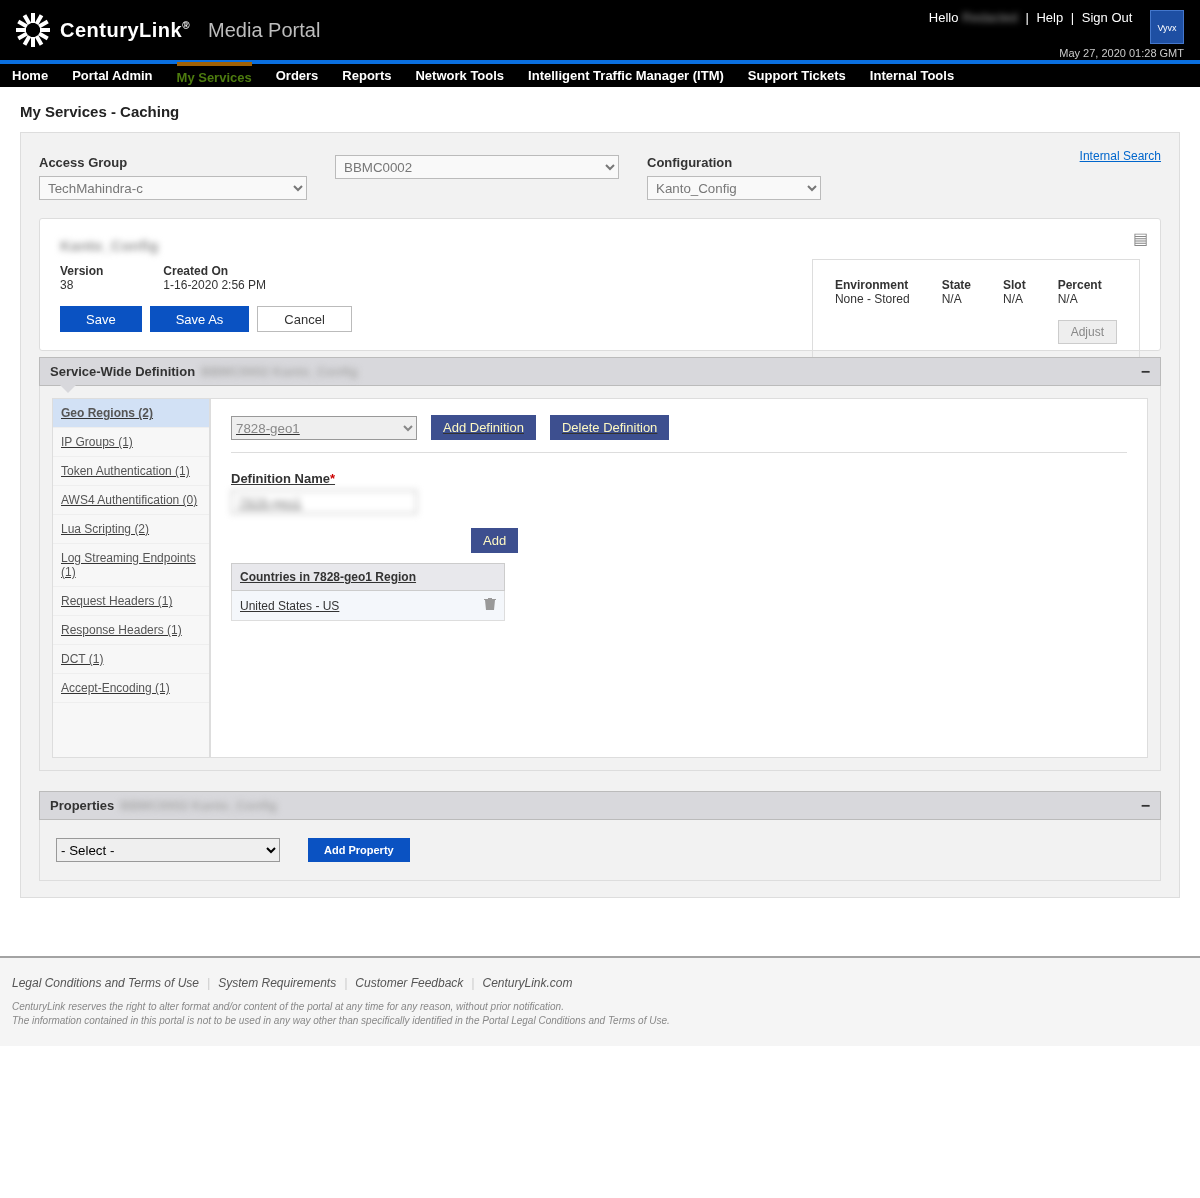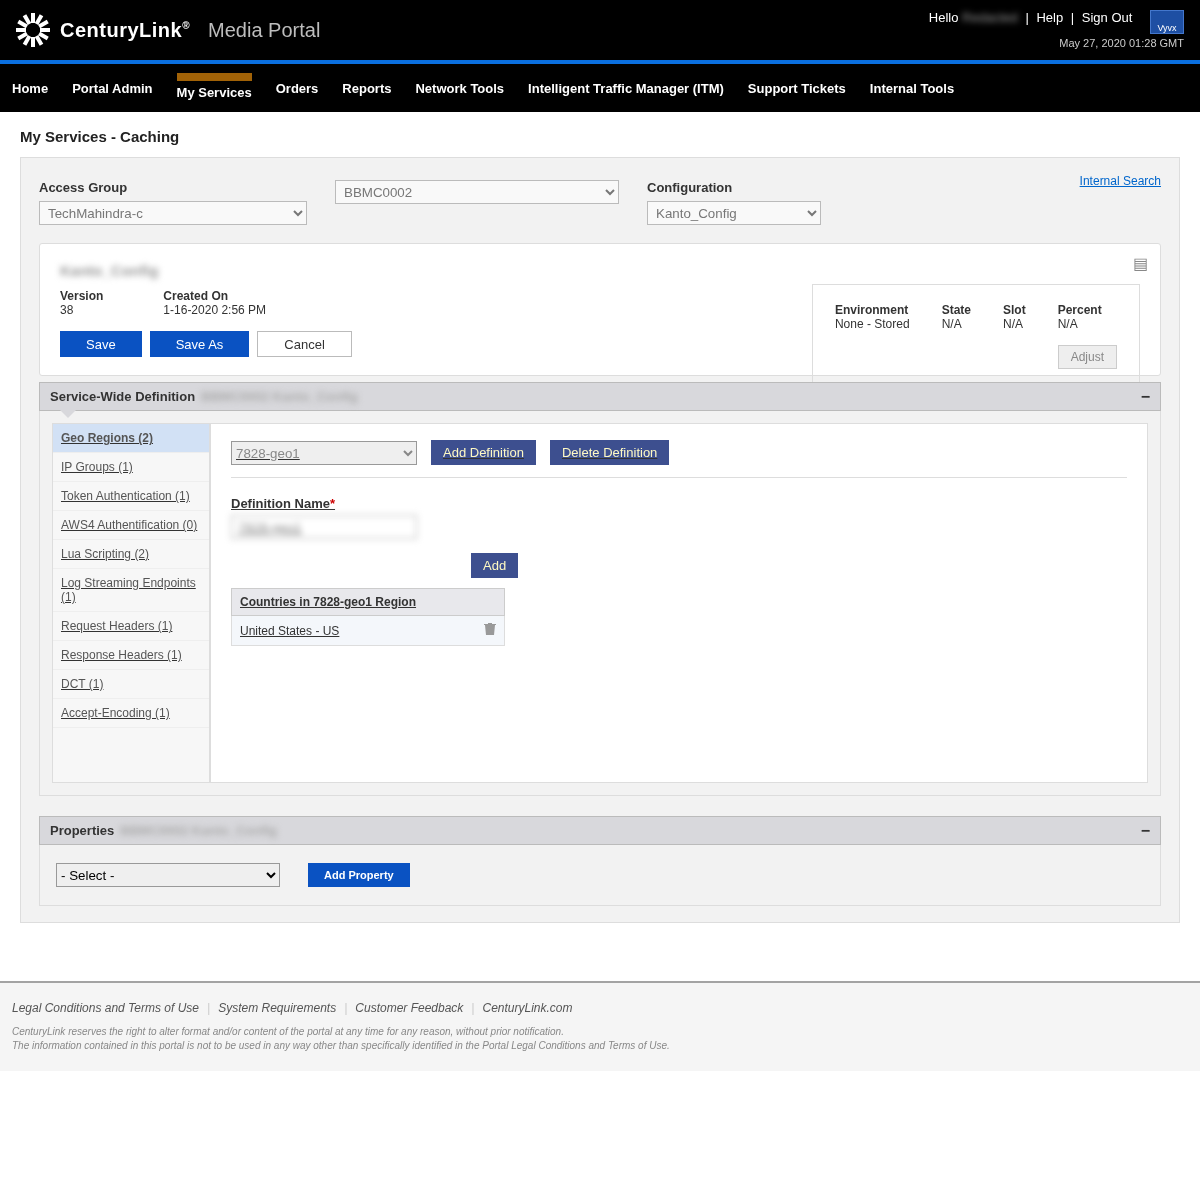--- a/index.html
+++ b/index.html
@@ -7,24 +7,24 @@
 .topbar { background: #000; color: #fff; height: 60px; display: flex; align-items: center; padding: 0 16px; position: relative; }
 .logo-wrap { display: flex; align-items: center; gap: 10px; }
 .brand { font-size: 20px; font-weight: bold; letter-spacing: 0.5px; }
 .brand sup { font-size: 10px; }
 .portal-name { font-size: 20px; color: #bdbdbd; font-weight: 300; margin-left: 8px; }
 .top-right { position: absolute; right: 16px; top: 10px; text-align: right; color: #fff; }
 .top-right a { color: #fff; text-decoration: none; }
 .top-right .greeting { font-size: 13px; }
 .top-right .sep { color: #fff; margin: 0 4px; }
 .top-right .timestamp { font-size: 11px; color: #ccc; margin-top: 3px; }
-.vyvx-badge { display: inline-block; width: 34px; height: 24px; background: #1e4fa3; margin-left: 14px; vertical-align: top; text-align: center; line-height: 34px; color: #fff; font-size: 9px; border: 1px solid #4477cc; }
-.navbar { background: #000; border-top: 4px solid #0a6fe0; display: flex; padding: 0 12px; height: 52px; align-items: center; gap: 24px; }
+.vyvx-badge { display: inline-block; width: 34px; height: 34px; background: #1e4fa3; margin-left: 14px; vertical-align: top; text-align: center; line-height: 34px; color: #fff; font-size: 9px; border: 1px solid #4477cc; }
+.navbar { background: #000; border-top: 4px solid #0a6fe0; display: flex; padding: 0 12px; height: 27px; align-items: center; gap: 24px; }
 .navbar .nav-item { color: #fff; font-size: 13px; font-weight: bold; cursor: pointer; }
-.navbar .nav-item.active { color: #ffffff; border-top: 8px solid #a16207; margin-top: -4px; padding-top: 4px; }
+.navbar .nav-item.active { color: #4d7c0f; border-top: 4px solid #a16207; margin-top: -4px; padding-top: 4px; }
 .page { padding: 16px 20px; }
 .page-title { font-size: 15px; font-weight: bold; margin-bottom: 12px; color: #222; }
 .panel { background: #f2f2f2; border: 1px solid #ddd; padding: 16px 18px; margin-bottom: 12px; }
 .internal-search { float: right; color: #0066cc; font-size: 12px; }
 .selectors { display: flex; gap: 28px; margin-top: 6px; }
 .sel-group { display: flex; flex-direction: column; }
 .sel-group label { font-size: 13px; font-weight: bold; margin-bottom: 6px; }
 .sel-group .inline-label { display: flex; align-items: center; gap: 10px; }
 .editing { font-size: 11px; color: #888; font-weight: normal; display: inline-flex; align-items: center; gap: 4px; }
 select.wide { height: 24px; border: 1px solid #bbb; background: #f9f9f9; padding: 0 4px; color: #777; }

